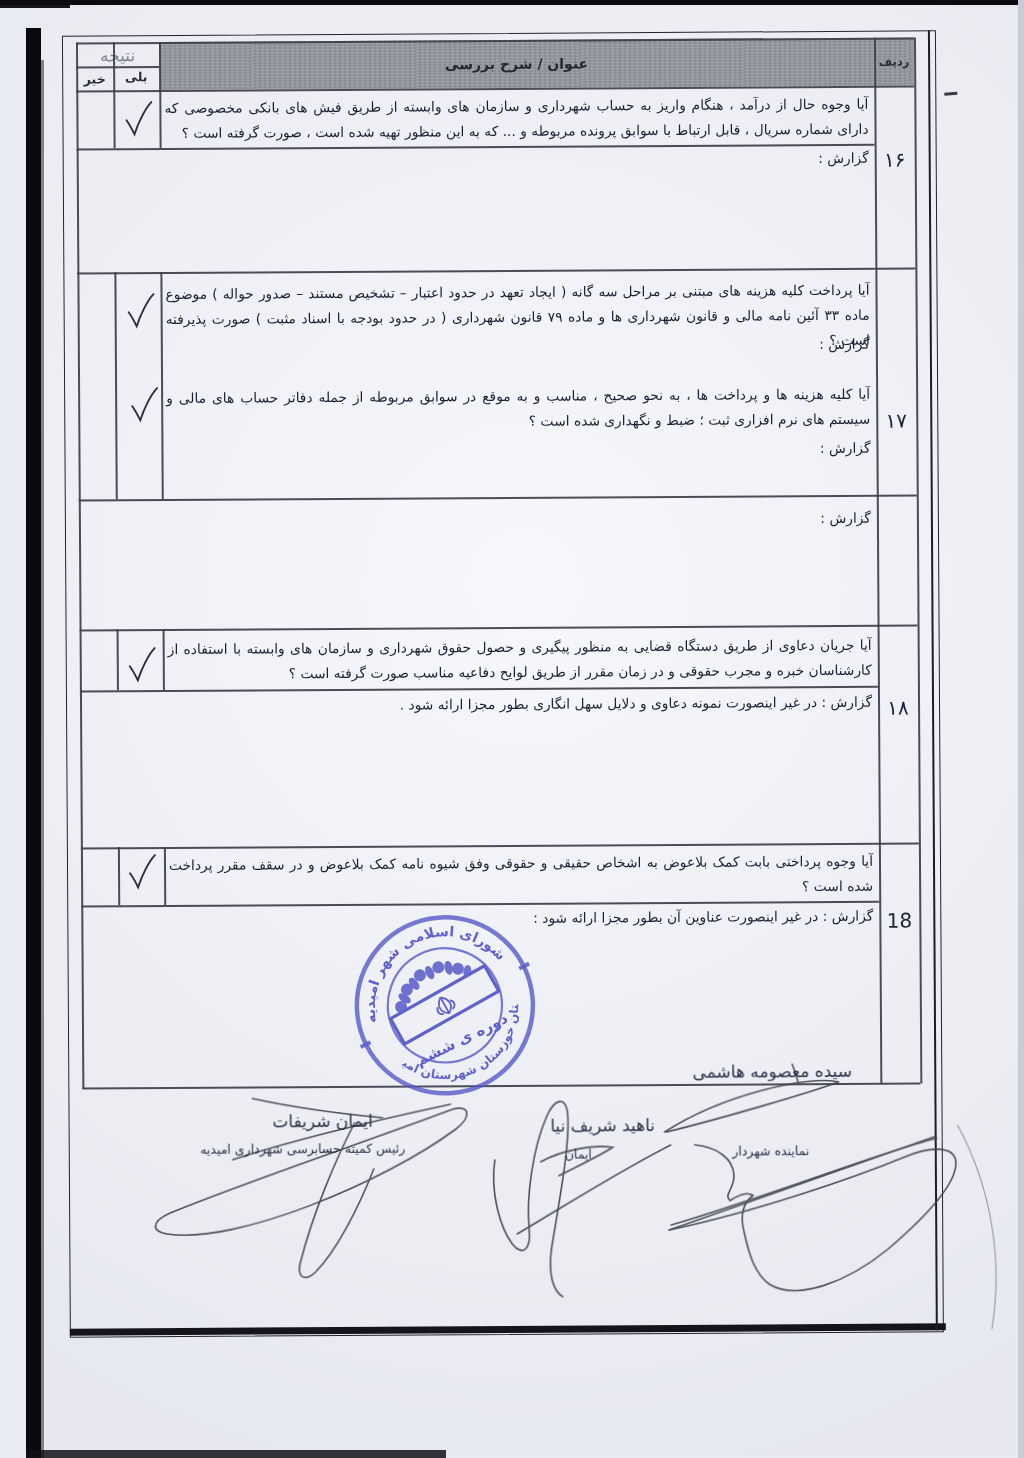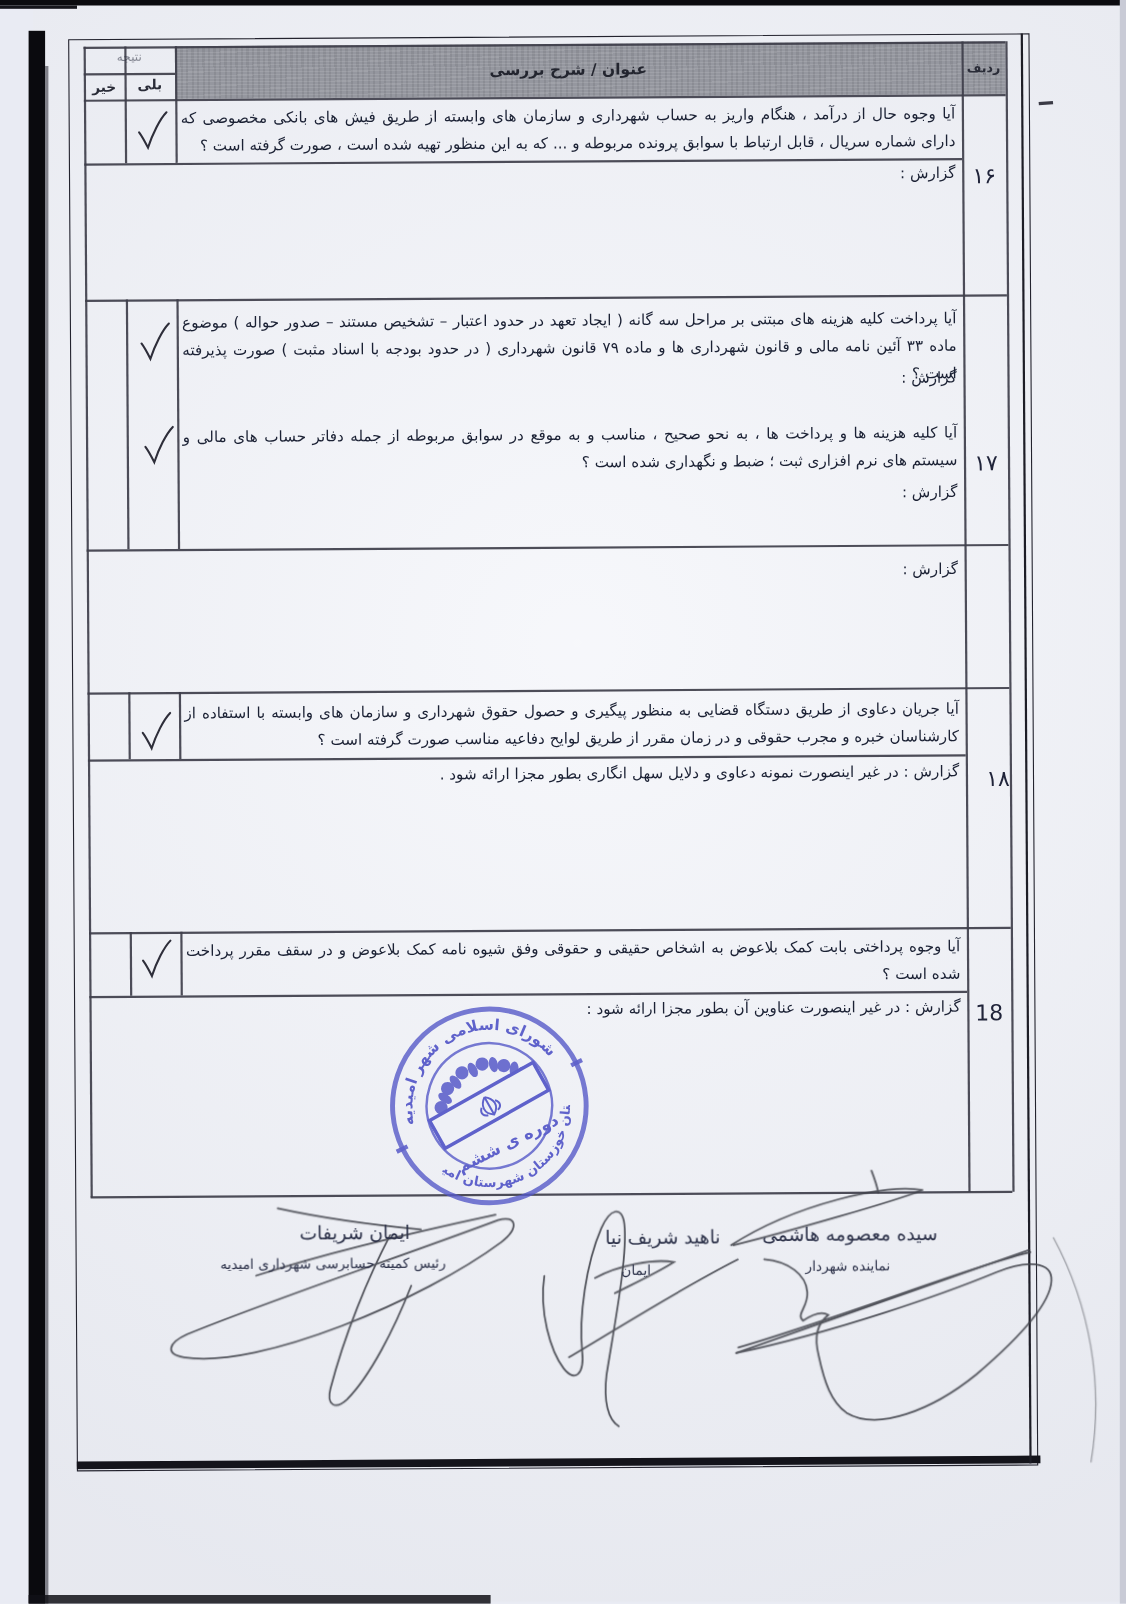--- a/index.html
+++ b/index.html
@@ -24,21 +24,21 @@
   .frame-right-line{left:932px;top:33px;width:2px;height:1300px;background:#1d1d26;}
   
   .hl{height:1.7px;background:#3e3e4a;opacity:.92;}
   .vl{width:1.7px;background:#3e3e4a;opacity:.92;}
   
   .grayfill{background:#95979f;
      background-image:repeating-linear-gradient(0deg,rgba(255,255,255,.10) 0 1px,transparent 1px 3px),
                       repeating-linear-gradient(90deg,rgba(0,0,0,.07) 0 2px,transparent 2px 5px);}
   .hdr-txt{direction:rtl;color:#23252f;font-size:14px;font-weight:bold;display:flex;align-items:center;justify-content:center;}
   .hdr-sub{direction:rtl;color:#2a2c38;font-size:12.5px;font-weight:bold;display:flex;align-items:center;justify-content:center;}
-  .hdr-faint{direction:rtl;color:rgba(44,48,64,.55);font-size:11px;display:flex;align-items:flex-start;justify-content:center;padding-top:2px;}
+  .hdr-faint{direction:rtl;color:rgba(44,48,64,.55);font-size:17px;display:flex;align-items:flex-start;justify-content:center;padding-top:2px;}
   
   .q{direction:rtl;text-align:justify;text-align-last:right;color:#1b2134;font-size:13.8px;line-height:25px;}
   .rlabel{direction:rtl;text-align:right;color:#1b2134;font-size:13.8px;}
   .rownum{direction:rtl;text-align:center;color:#20243a;font-size:20px;}
   .signame{direction:rtl;text-align:center;color:#2b3048;font-size:17px;}
   .sigtitle{direction:rtl;text-align:center;color:#2b3048;font-size:12.5px;}
   .artifact-dash{left:948px;top:95px;width:13px;height:3px;background:#3a3a45;transform:rotate(-4deg);}
   svg{display:block;}
 </style>
 </head>
@@ -107,21 +107,21 @@
   <svg class="abs" style="left:128px;top:290px;" width="30" height="38" viewBox="0 0 30 38">
     <path d="M3,20 C6,24 9,30 11,34 C15,22 22,8 28,2" stroke="#2e2e3a" stroke-width="1.9" fill="none" stroke-linecap="round"></path>
   </svg>
   <svg class="abs" style="left:131px;top:384px;" width="30" height="38" viewBox="0 0 30 38">
     <path d="M3,20 C6,24 9,30 11,34 C15,22 22,8 28,2" stroke="#2e2e3a" stroke-width="1.9" fill="none" stroke-linecap="round"></path>
   </svg>
   <div class="abs rlabel" style="left:168px;top:512px;width:704px;">گزارش :</div>
 
   <div class="abs q" style="left:168px;top:635px;width:704px;">آیا جریان دعاوی از طریق دستگاه قضایی به منظور پیگیری و حصول حقوق شهرداری و سازمان های وابسته با استفاده از کارشناسان خبره و مجرب حقوقی و در زمان مقرر از طریق لوایح دفاعیه مناسب صورت گرفته است ؟</div>
   <div class="abs rlabel" style="left:168px;top:696px;width:704px;">گزارش : در غیر اینصورت نمونه دعاوی و دلایل سهل انگاری بطور مجزا ارائه شود .</div>
-  <div class="abs rownum" style="left:878px;top:698px;width:40px;text-align:right;">۱۸</div>
+  <div class="abs rownum" style="left:878px;top:698px;width:40px;">۱۸</div>
   <svg class="abs" style="left:127px;top:644px;" width="30" height="38" viewBox="0 0 30 38">
     <path d="M3,20 C6,24 9,30 11,34 C15,22 22,8 28,2" stroke="#2e2e3a" stroke-width="1.9" fill="none" stroke-linecap="round"></path>
   </svg>
 
   <div class="abs q" style="left:168px;top:851px;width:704px;">آیا وجوه پرداختی بابت کمک بلاعوض به اشخاص حقیقی و حقوقی وفق شیوه نامه کمک بلاعوض و در سقف مقرر پرداخت شده است ؟</div>
   <div class="abs rlabel" style="left:168px;top:910px;width:704px;">گزارش : در غیر اینصورت عناوین آن بطور مجزا ارائه شود :</div>
   <div class="abs rownum" style="left:878px;top:911px;width:40px;">18</div>
   <svg class="abs" style="left:126px;top:851px;" width="30" height="38" viewBox="0 0 30 38">
     <path d="M3,20 C6,24 9,30 11,34 C15,22 22,8 28,2" stroke="#2e2e3a" stroke-width="1.9" fill="none" stroke-linecap="round"></path>
   </svg>
@@ -191,20 +191,20 @@
 
       <g>
         <path d="M 450 1109 C 360 1142, 238 1182, 167 1211 C 149 1219, 147 1229, 164 1232 C 233 1243, 382 1181, 453 1129 C 470 1116, 467 1104, 450 1109"></path>
         <path d="M 352 1122 C 332 1160, 310 1212, 297 1261 C 293 1276, 301 1281, 312 1271 C 333 1250, 355 1208, 371 1168"></path>
         <path d="M 250 1097 C 290 1106, 340 1113, 380 1117"></path>
         <path d="M 230 1158 C 300 1136, 390 1116, 448 1104"></path>
       </g>
     </g>
   </svg>
 
-  <div class="abs signame" style="left:690px;top:1114px;width:160px;">سیده معصومه هاشمی</div>
+  <div class="abs signame" style="left:690px;top:1063px;width:160px;">سیده معصومه هاشمی</div>
   <div class="abs sigtitle" style="left:688px;top:1145px;width:160px;">نماینده شهردار</div>
   <div class="abs signame" style="left:530px;top:1116px;width:140px;">ناهید شریف نیا</div>
   <div class="abs sigtitle" style="left:528px;top:1147px;width:95px;">ایمان</div>
   <div class="abs signame" style="left:240px;top:1110px;width:160px;">ایمان شریفات</div>
   <div class="abs sigtitle" style="left:175px;top:1140px;width:250px;">رئیس کمیته حسابرسی شهرداری امیدیه</div>
 
 </div>
 
 </body></html>

